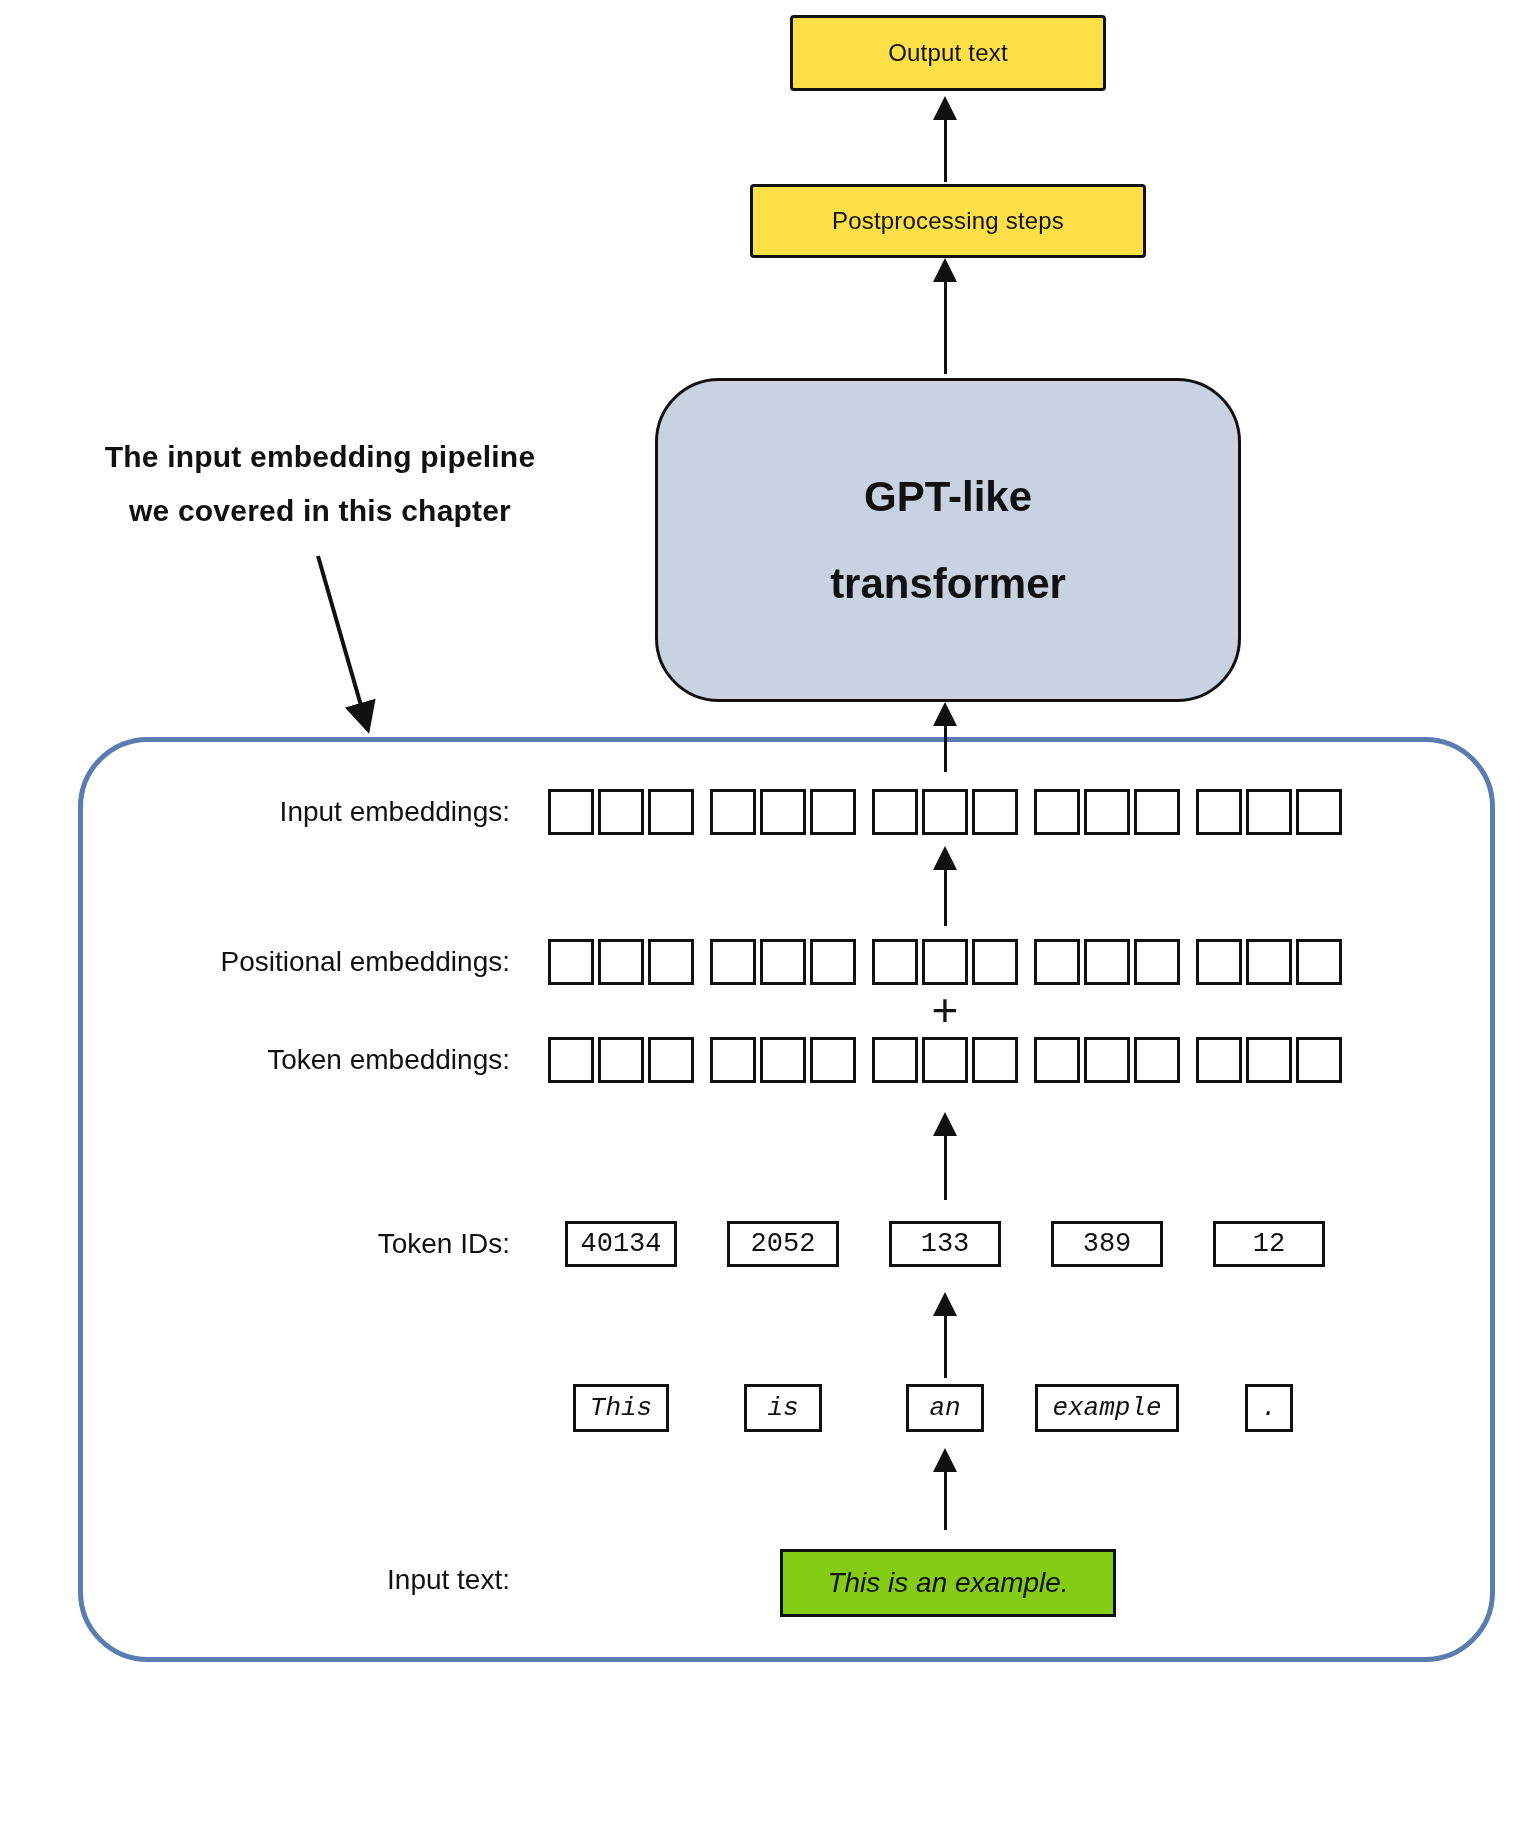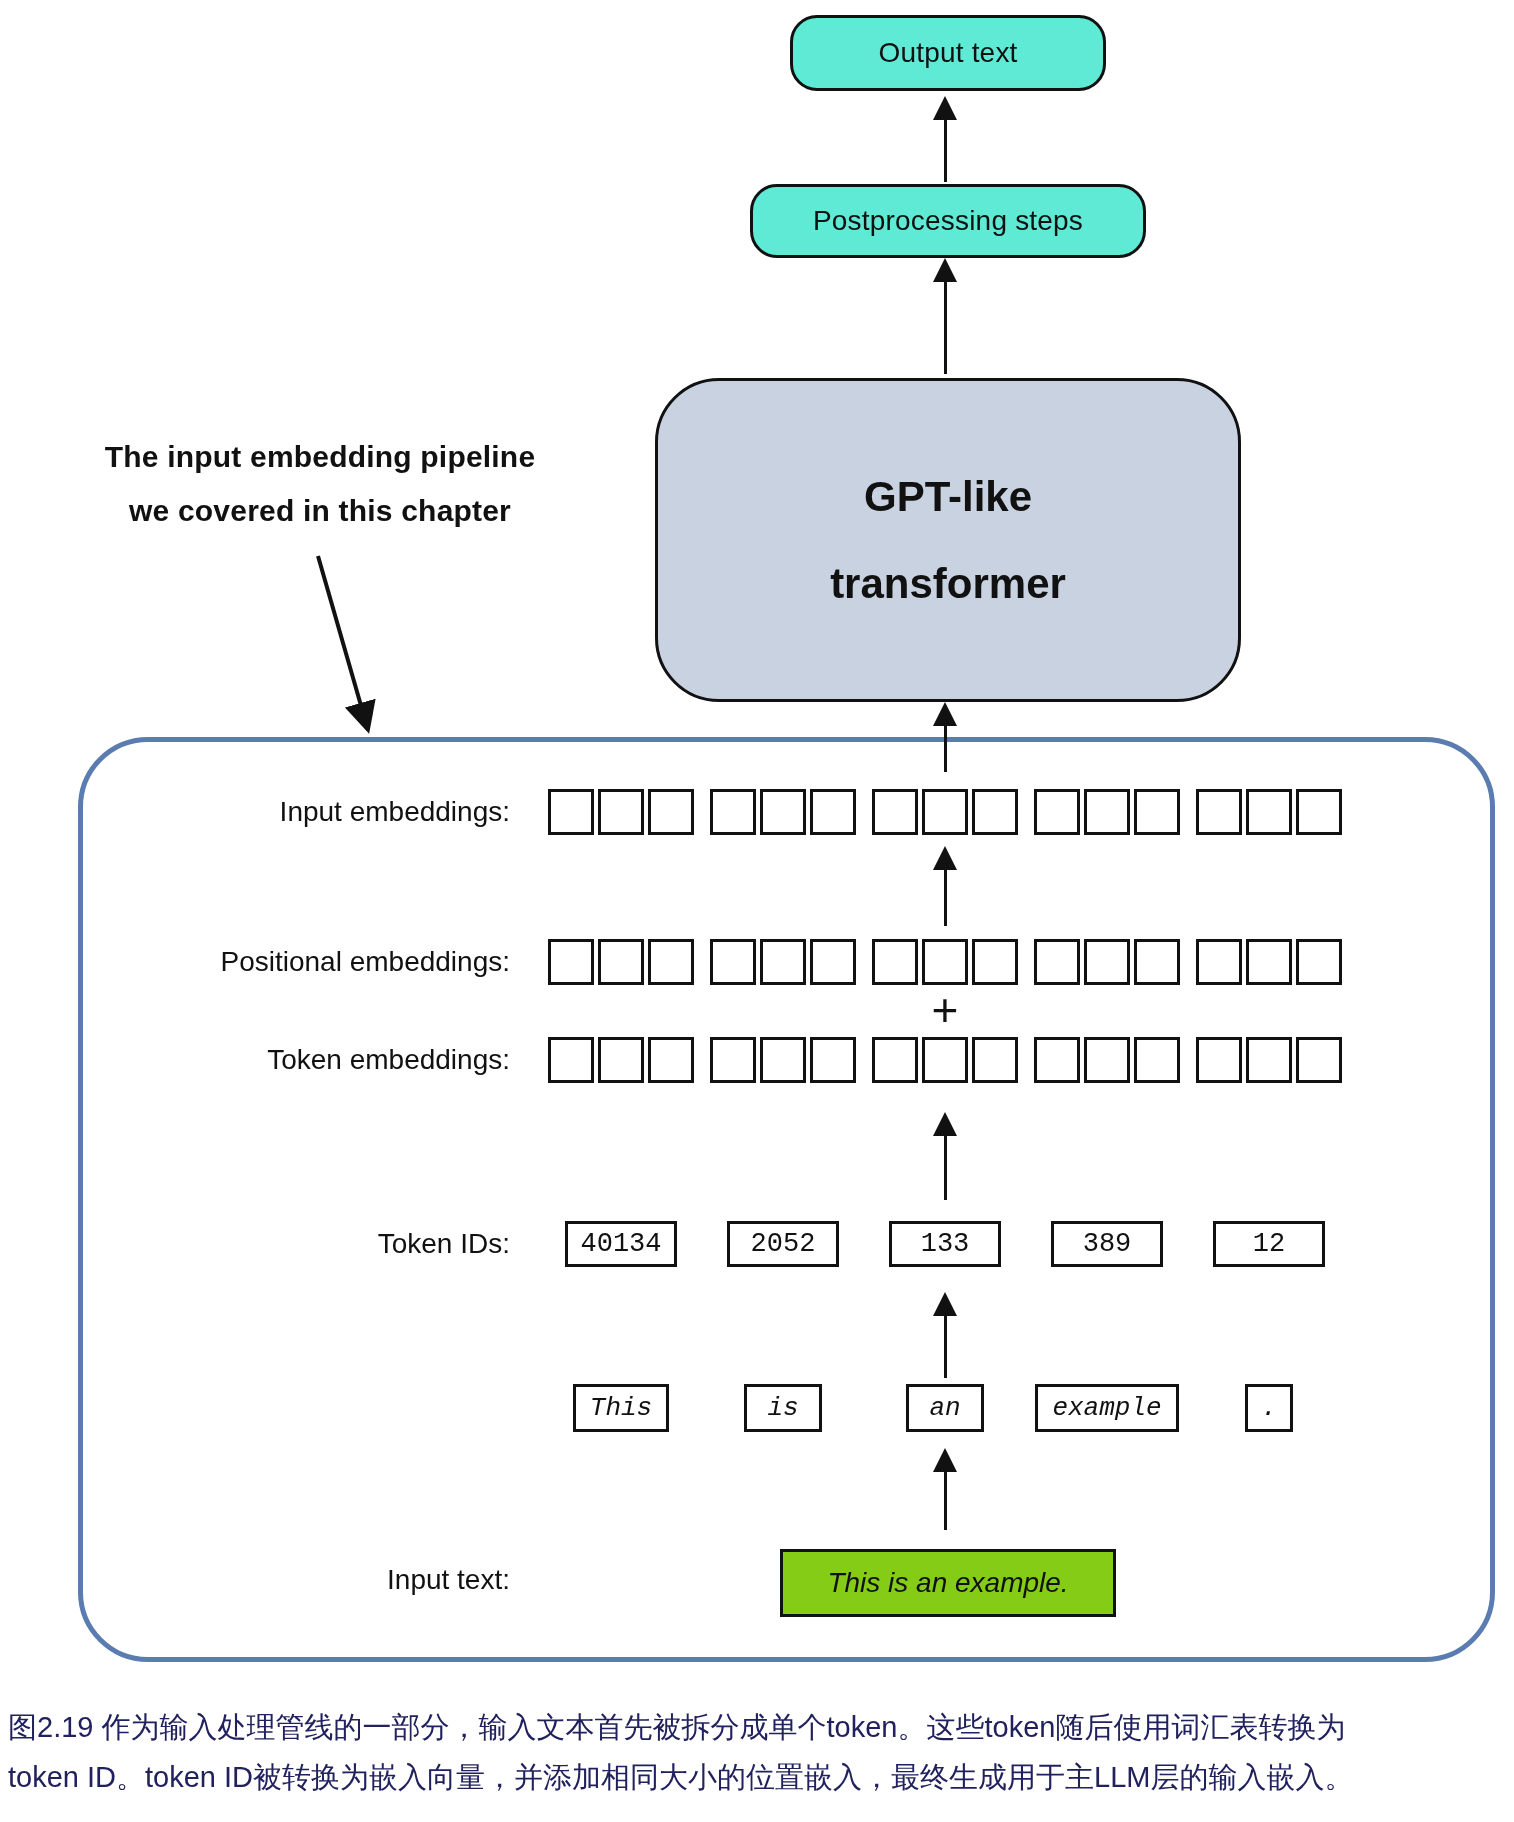--- a/index.html
+++ b/index.html
@@ -9,22 +9,22 @@
     --ink:#111;
   }
   html,body{margin:0;padding:0;background:#fff;}
   .canvas{
     position:relative;width:1514px;height:1822px;background:#fff;overflow:hidden;
     font-family:"Liberation Sans", sans-serif;color:var(--ink);
   }
   
   .rbox{
     position:absolute;display:flex;align-items:center;justify-content:center;
-    border:3.5px solid var(--ink);border-radius:27px;background:#5eead4;
-    font-size:28px;letter-spacing:.2px;
+    border:3.5px solid var(--ink);border-radius:4px;background:#fde047;
+    font-size:24px;letter-spacing:.2px;
   }
   .output-box{left:790px;top:15px;width:310px;height:70px;}
   .postproc-box{left:750px;top:184px;width:390px;height:68px;}
   .gpt-box{
     position:absolute;left:655px;top:378px;width:580px;height:318px;
     background:var(--gpt-fill);border:3.5px solid var(--ink);border-radius:64px;
     display:flex;flex-direction:column;align-items:center;justify-content:center;
     font-size:42px;font-weight:bold;line-height:1.32;text-align:center;gap:31px;
   }
   
@@ -322,18 +322,14 @@
   </div>
 
   <div class="varrow a7">
     <div class="head"></div>
     <div class="stem"></div>
   </div>
 
   <div class="row-label lab-input-text">Input text:</div>
   <div class="input-text-box">This is an example.</div>
 
-  <div class="caption">
-    <div>图2.19 作为输入处理管线的一部分，输入文本首先被拆分成单个token。这些token随后使用词汇表转换为</div>
-    <div>token ID。token ID被转换为嵌入向量，并添加相同大小的位置嵌入，最终生成用于主LLM层的输入嵌入。</div>
-  </div>
 
 </div>
 
 </body></html>

